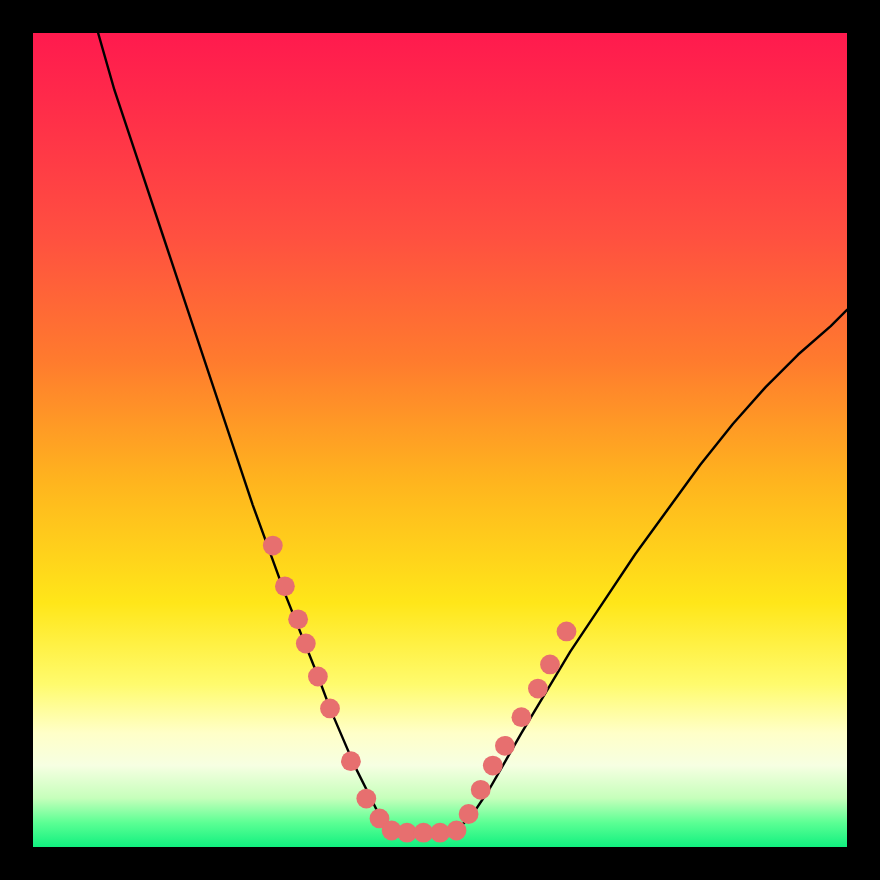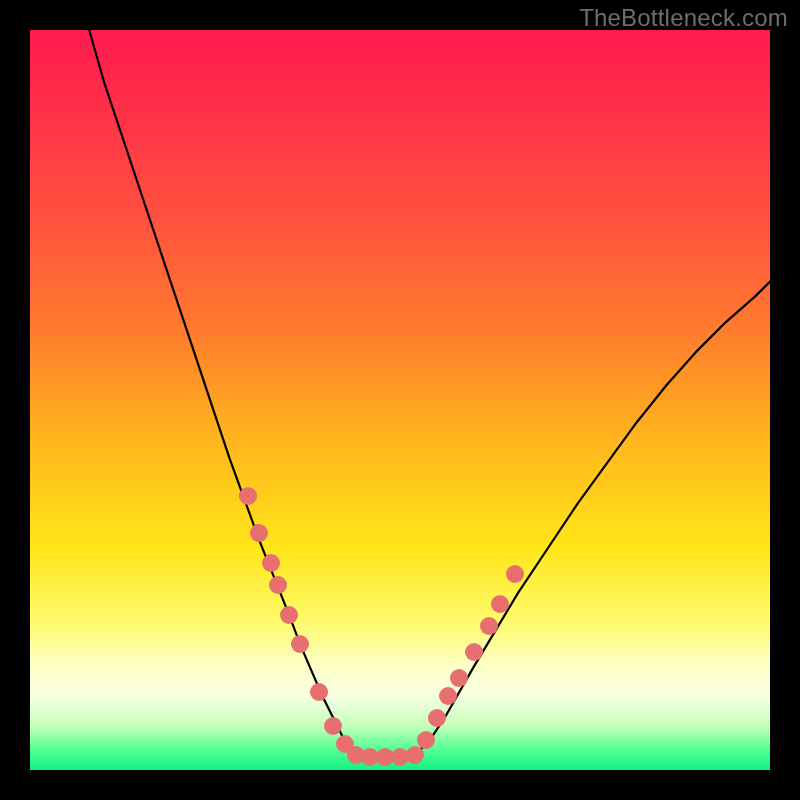--- a/index.html
+++ b/index.html
@@ -66,21 +66,20 @@
     height: 18px;
     border-radius: 50%;
     background: #e76f6f;
     transform: translate(-50%, -50%);
   }
 </style>
 </head>
 <body>
 
 <div class="frame">
-  <div class="watermark">TheBottleneck.com</div>
   <div class="plot">
     <div class="gradient">
       <div class="grad1"></div>
     </div>
     <svg class="curves" viewBox="0 0 740 740" preserveAspectRatio="none">
       <path id="curve-path" fill="none" stroke="#000000" stroke-width="2.2" stroke-linecap="round" stroke-linejoin="round" d="M59.20 0.00 L74.00 51.80 L96.20 118.40 L118.40 185.00 L140.60 251.60 L162.80 318.20 L185.00 384.80 L199.80 429.20 L214.60 469.90 L229.40 510.60 L244.20 547.60 L259.00 584.60 L270.10 614.20 L281.20 640.10 L292.30 666.00 L303.40 688.20 L314.50 710.40 L325.60 725.20 L325.60 725.20 L340.40 728.90 L355.20 728.90 L370.00 728.90 L384.80 725.20 L384.80 725.20 L399.60 710.40 L414.40 688.20 L429.20 662.30 L444.00 636.40 L466.20 599.40 L488.40 562.40 L518.00 518.00 L547.60 473.60 L577.20 432.90 L606.80 392.20 L636.40 355.20 L666.00 321.90 L695.60 292.30 L725.20 266.40 L740.00 251.60 "></path>
     </svg>
     <div class="dots" id="dots">
         <div class="dot" style="left: 218.3px; top: 466.2px; background: rgb(231, 111, 111);"></div>
         <div class="dot" style="left: 229.4px; top: 503.2px; background: rgb(231, 111, 111);"></div>

